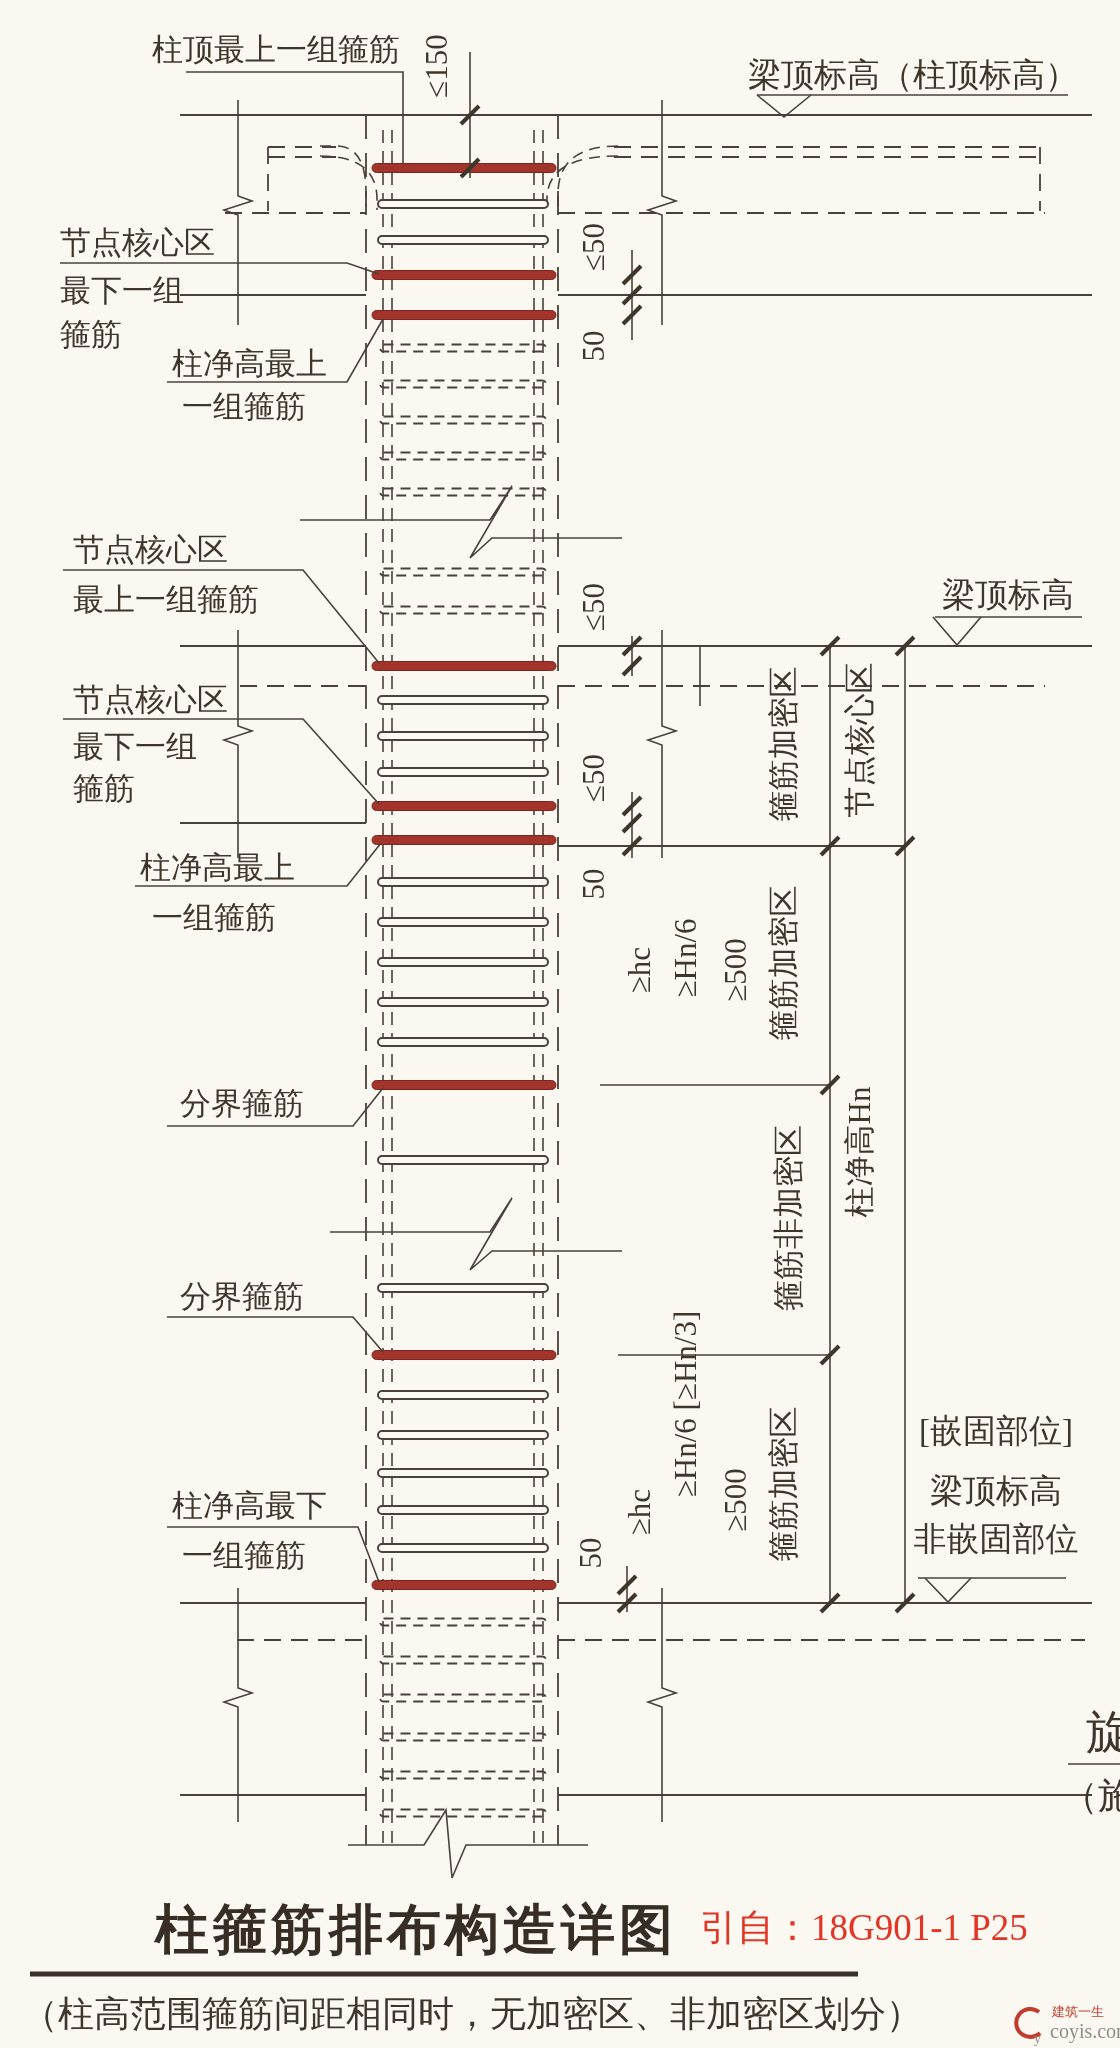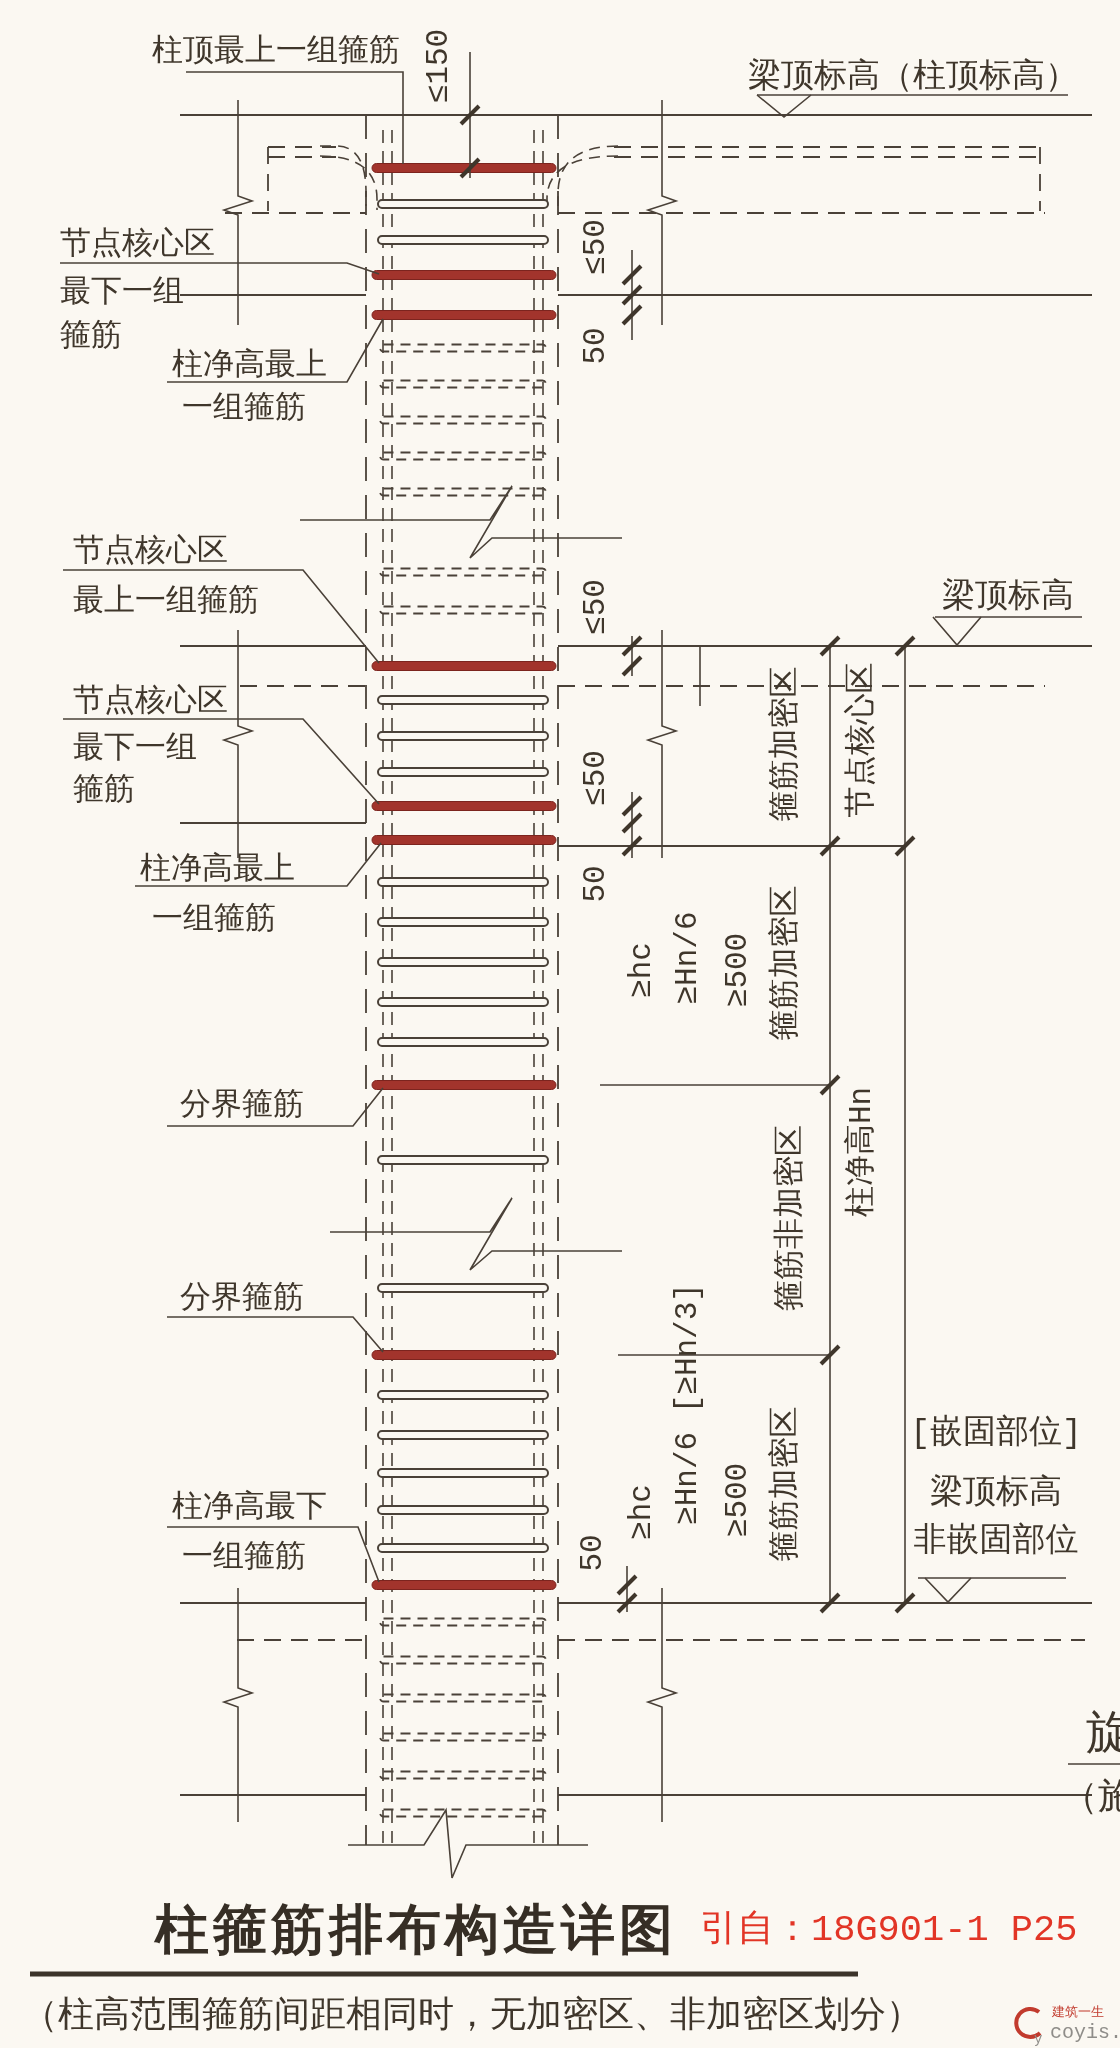--- a/index.html
+++ b/index.html
@@ -1,17 +1,17 @@
 <!DOCTYPE html>
 <html><head>
 <meta charset="utf-8">
 <style>
   html,body{margin:0;padding:0;}
   .page{position:relative;width:1120px;height:2048px;background:#fbf8f2;overflow:hidden;
-        font-family:Liberation Mono, monospace;}
+        font-family:Liberation Serif, serif;}
   svg{position:absolute;left:0;top:0;}
   .ln   {stroke:#4a4138;fill:none;stroke-width:2.2;}
   .thn  {stroke:#4a4138;fill:none;stroke-width:1.6;}
   .thk  {stroke:#3b332a;fill:none;stroke-width:5;}
   .face {stroke:#4a4138;fill:none;stroke-width:1.8;stroke-dasharray:24 14;}
   .bar  {stroke:#4a4138;fill:none;stroke-width:1.6;stroke-dasharray:13 8;}
   .hid  {stroke:#4a4138;fill:none;stroke-width:1.8;stroke-dasharray:17 10;}
   .crv  {stroke:#4a4138;fill:none;stroke-width:1.6;stroke-dasharray:11 7;}
   .tick {stroke:#3f362b;stroke-width:4;}
   .lbl  {font-size:31px;fill:#3f362b;}

